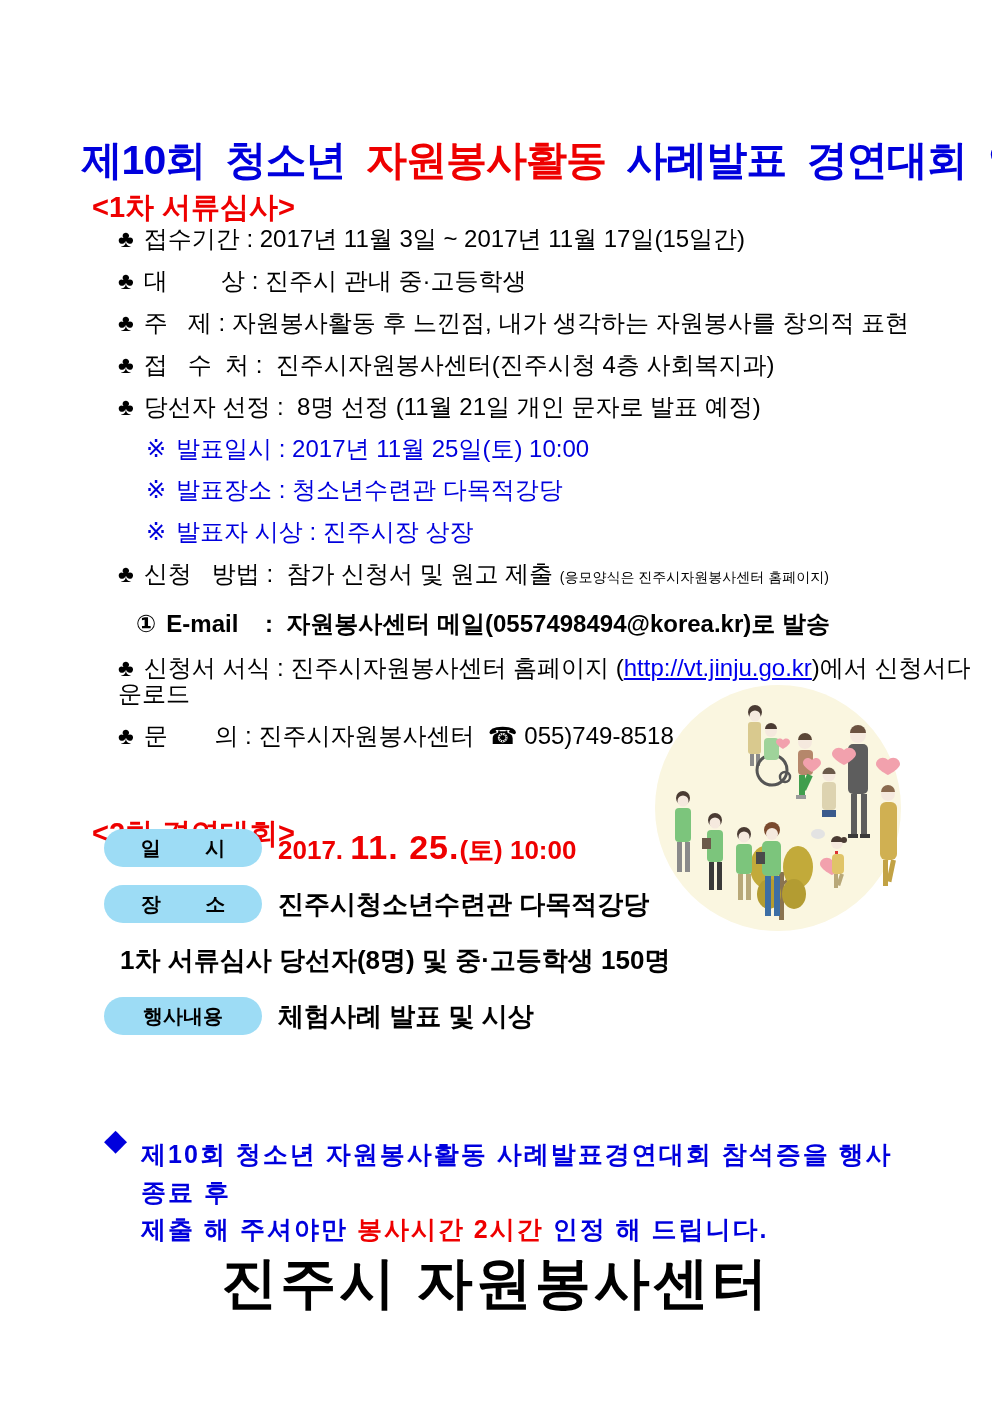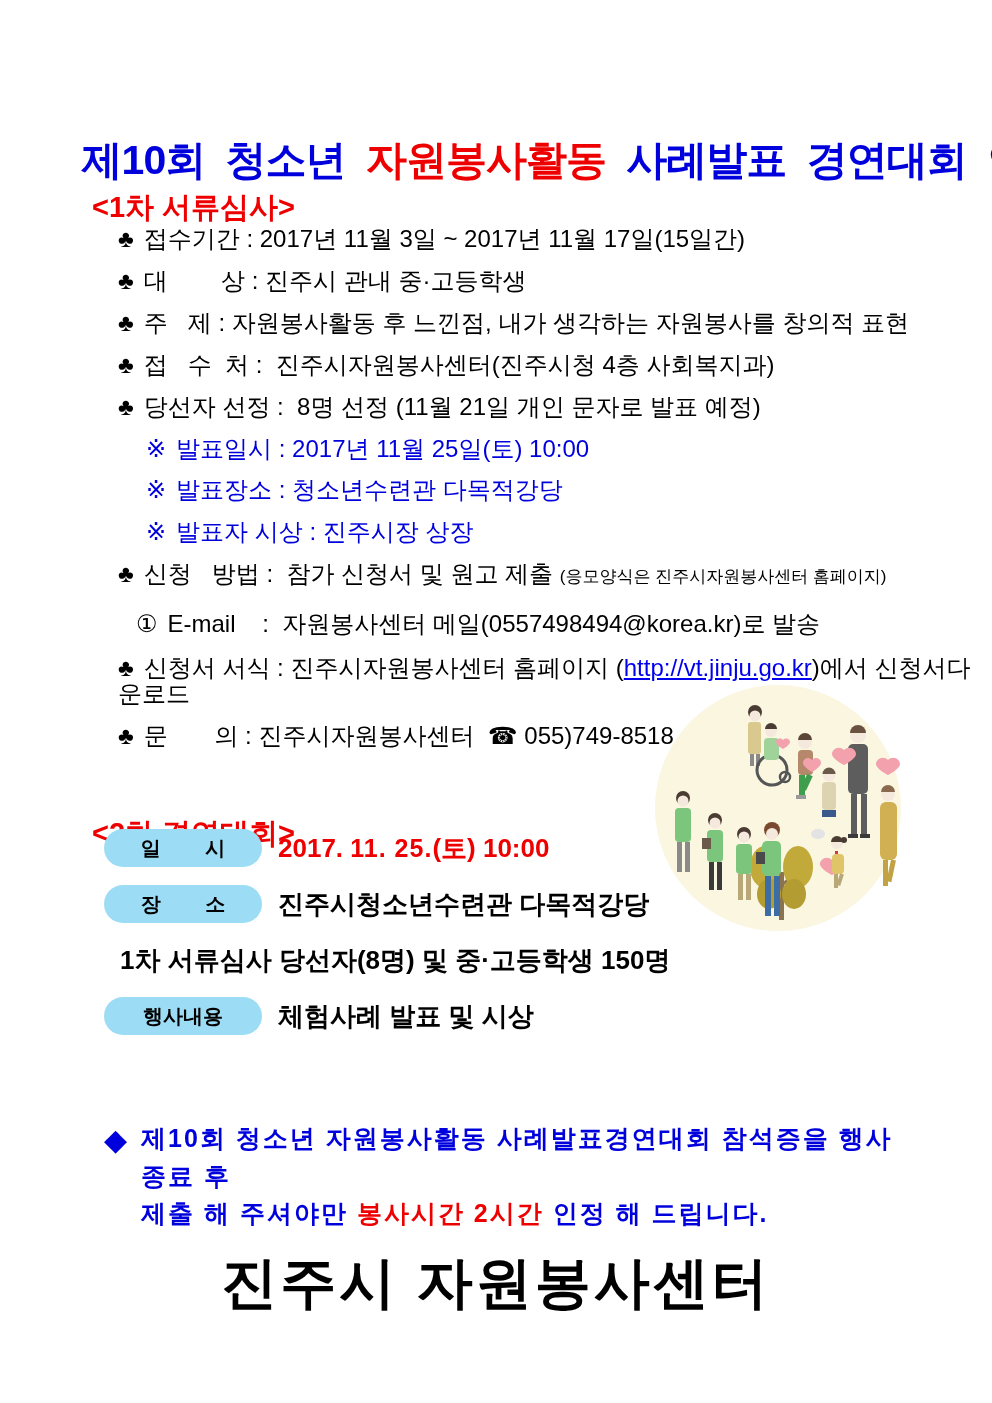--- a/index.html
+++ b/index.html
@@ -24,44 +24,44 @@
     color:var(--red);letter-spacing:0px;white-space:pre;margin-top:38px;
   }
   .sec-head.s1{top:150px;}
   .sec-head.s2{top:776px;}
 
   .list{position:absolute;top:210px;left:118px;width:866px;}
   .line{font-size:24px;line-height:1.08;white-space:pre-wrap;margin-top:16px;}
   .line.club{margin-bottom:14px;}
   .line.star{margin-left:28px;margin-bottom:9px;color:var(--blue);}
   .line.star .bullet{color:var(--blue);}
-  .line.num{margin-left:18px;margin-top:24px;margin-bottom:18px;}
+  .line.num{margin-left:18px;margin-top:24px;margin-bottom:18px;font-weight:bold;}
   .line .bullet{display:inline-block;margin-right:10px;}
   .c-blue{color:var(--blue);}
   .c-red{color:var(--red);}
-  .c-small{font-size:17px;}
+  .c-small{font-size:14px;}
   a.c-link{color:var(--link);}
 
   .illust{position:absolute;left:652px;top:682px;width:252px;height:252px;}
 
   .rows{position:absolute;left:104px;top:829px;width:820px;}
   .row{display:flex;align-items:center;height:38px;margin-bottom:18px;}
   .pill{
     flex:none;width:158px;height:38px;background:var(--pill);
     border-radius:20px;display:flex;align-items:center;justify-content:center;
     font-size:20px;font-weight:bold;white-space:pre;color:#000;
   }
   .row .val{margin-left:16px;font-size:26px;font-weight:bold;white-space:pre;display:flex;align-items:baseline;justify-content:space-between;}
-  .c-red-big{color:var(--red);font-size:25px;letter-spacing:1px;}
+  .c-red-big{color:var(--red);font-size:34px;letter-spacing:1px;}
 
   .note{position:absolute;left:104px;top:1120px;width:810px;display:flex;gap:14px;}
   .note .diamond{color:var(--blue);font-size:30px;line-height:1.3;flex:none;}
   .note .txt{
     font-size:25px;font-weight:bold;color:var(--blue);
-    letter-spacing:2px;line-height:1.5;white-space:pre-wrap;
+    letter-spacing:2px;line-height:1.5;white-space:pre-wrap;margin-top:16px;
   }
   .footer{
     position:absolute;top:1246px;left:0;width:100%;text-align:center;
     font-size:56px;font-weight:bold;letter-spacing:3px;color:#000;white-space:pre;
   }
 </style>
 </head>
 <body>
 
 <div class="page">

